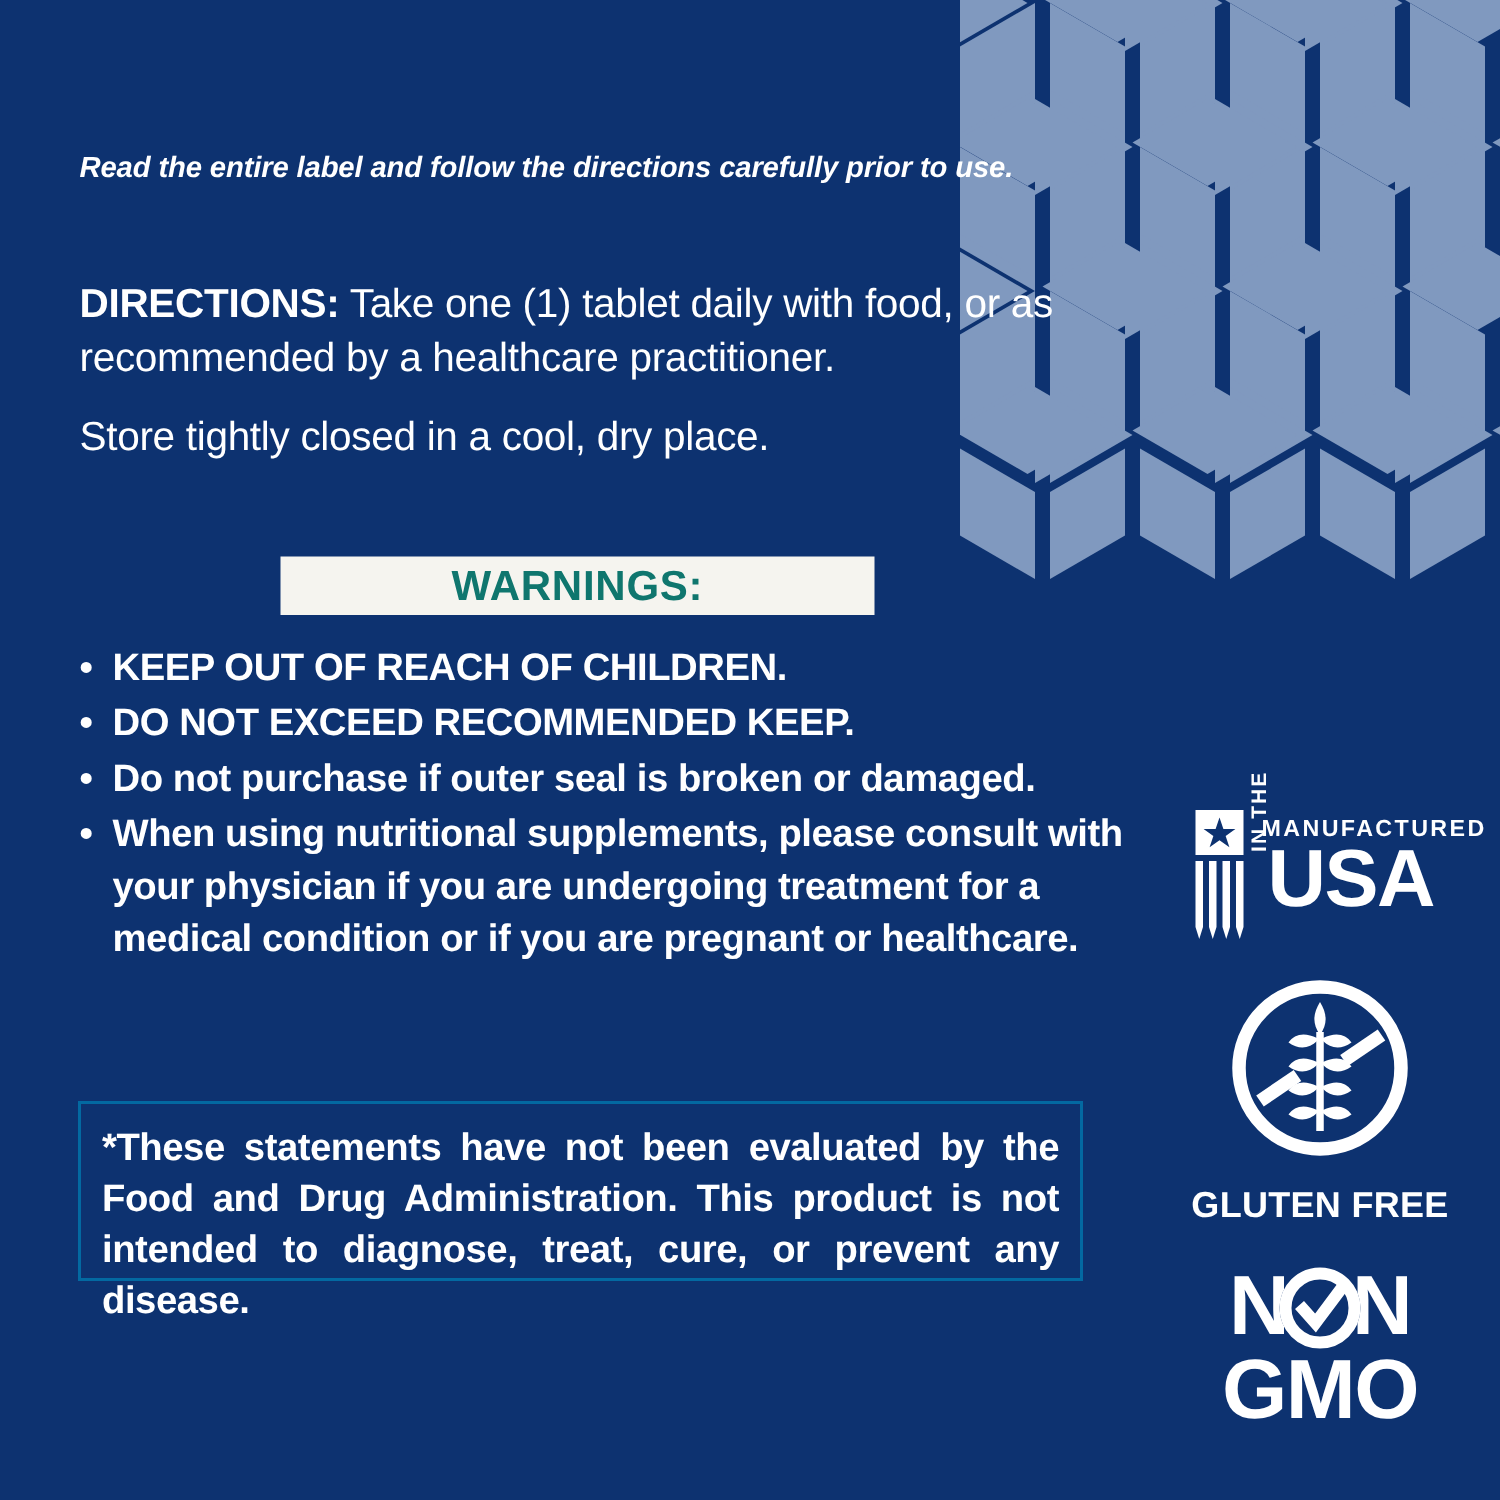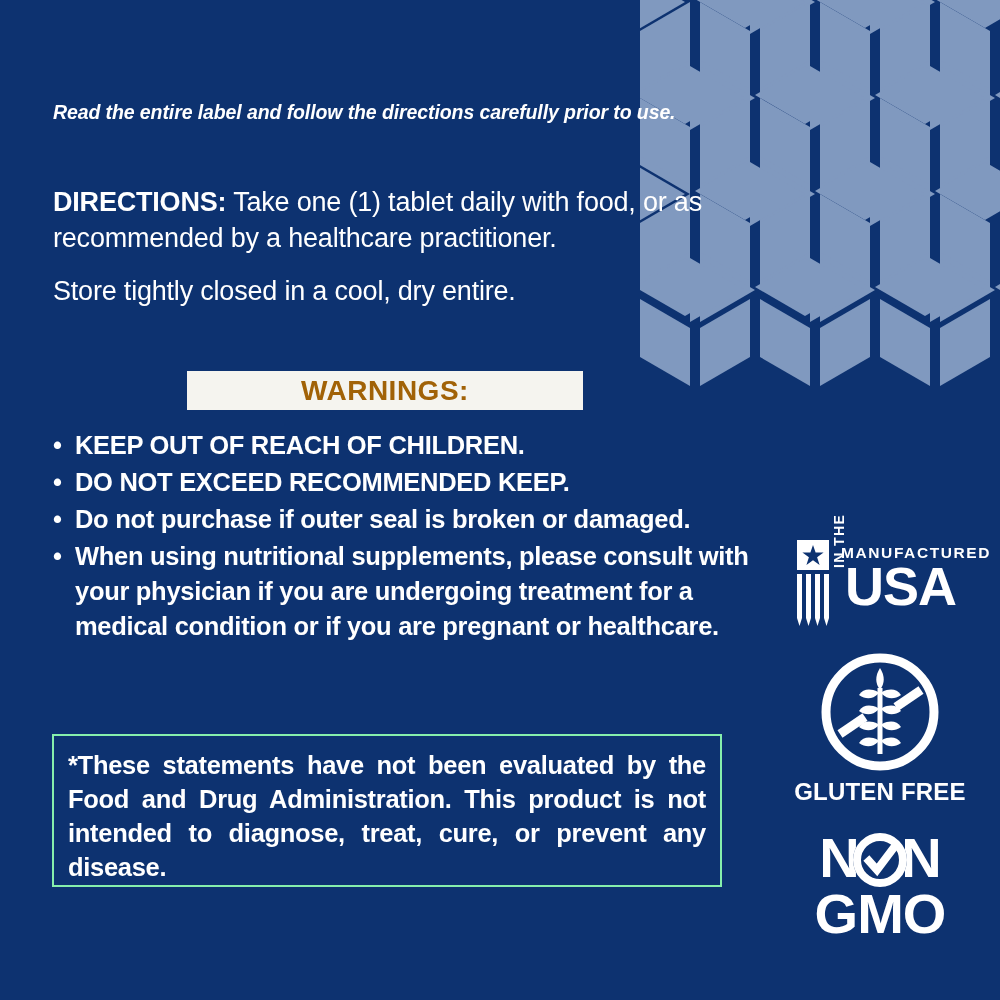--- a/index.html
+++ b/index.html
@@ -34,36 +34,36 @@
   }
   .directions .dir-label{font-weight:bold;}
 
   .store-line{
     position:absolute;left:53px;top:274px;width:690px;
     font-size:27px;line-height:1.33;letter-spacing:-0.2px;
   }
 
   .warn-banner{
     position:absolute;left:187px;top:371px;width:396px;height:39px;
-    background:#f5f4ef;color:#a16207;
+    background:#f5f4ef;color:#0f766e;
     display:flex;align-items:center;justify-content:center;
     font-size:28px;font-weight:bold;letter-spacing:0.5px;
   }
 
   .warn-list{
     position:absolute;left:53px;top:428px;width:700px;
     font-size:25.5px;line-height:1.37;font-weight:bold;letter-spacing:-0.3px;
   }
   .warn-item{display:flex;margin-bottom:2px;}
   .warn-bullet{width:22px;flex:0 0 22px;}
   .warn-text{flex:1 1 auto;}
 
   .disclaimer{
-    position:absolute;left:52px;top:734px;width:670px;height:153px;
-    border:2px solid #86efac;box-sizing:border-box;
+    position:absolute;left:52px;top:734px;width:670px;height:120px;
+    border:2px solid #0369a1;box-sizing:border-box;
   }
   .disclaimer-text{
     padding:12px 14px 0 14px;
     font-size:25.5px;line-height:1.34;font-weight:bold;
     text-align:justify;letter-spacing:-0.3px;
   }
 
   
   .badges{position:absolute;left:785px;top:540px;width:190px;}
 
@@ -81,21 +81,21 @@
     white-space:nowrap;
   }
   .badge-usa .usa{
     position:absolute;left:50px;top:19px;
     font-size:54px;font-weight:bold;letter-spacing:-1px;line-height:1;
   }
 
   .badge-gf{margin-top:20px;width:190px;text-align:center;}
   .badge-gf svg{display:block;margin:0 auto;}
   .badge-gf .gf-label{
-    margin-top:4px;font-size:24px;font-weight:bold;letter-spacing:0.2px;
+    margin-top:16px;font-size:24px;font-weight:bold;letter-spacing:0.2px;
   }
 
   .badge-gmo{margin-top:22px;width:190px;text-align:center;position:relative;}
   .badge-gmo svg{display:block;margin:0 auto;}
 </style>
 </head>
 <body>
 
 <div id="label">
 
@@ -137,21 +137,21 @@
       </g>
     </svg>
   </div>
 
   <div class="read-line">Read the entire label and follow the directions carefully prior to use.</div>
 
   <div class="directions">
     <span class="dir-label">DIRECTIONS:</span><span> Take one (1) tablet daily with food, or as recommended by a healthcare practitioner.</span>
   </div>
 
-  <div class="store-line">Store tightly closed in a cool, dry entire.</div>
+  <div class="store-line">Store tightly closed in a cool, dry place.</div>
 
   <div class="warn-banner">
     <span>WARNINGS:</span>
   </div>
 
   <div class="warn-list">
     <div class="warn-item">
       <span class="warn-bullet">•</span>
       <span class="warn-text">KEEP OUT OF REACH OF CHILDREN.</span>
     </div>

